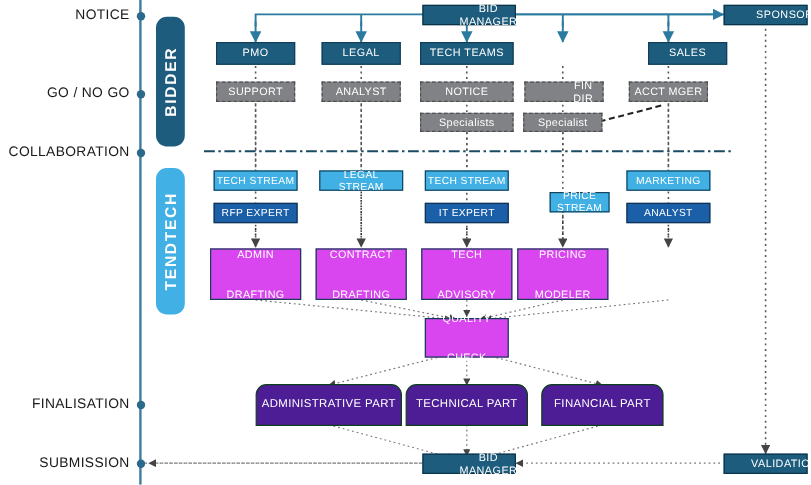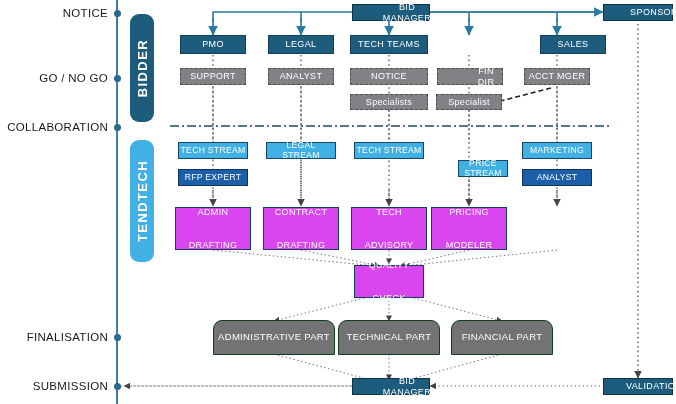--- a/index.html
+++ b/index.html
@@ -18,21 +18,21 @@
   .swimbar span{writing-mode:vertical-rl;transform:rotate(180deg);}
 
   
   .box{position:absolute;box-sizing:border-box;display:flex;align-items:center;
        justify-content:center;text-align:center;color:#fff;line-height:1.15;}
   .b-navy{background:#1d5c7d;border:1px solid #123f57;font-size:9px;letter-spacing:.4px;}
   .b-grey{background:#808285;border:1.6px dashed #4d4f52;font-size:9px;letter-spacing:.3px;}
   .b-stream{background:#41b0e4;border:1.5px solid #15455f;font-size:8.6px;letter-spacing:.3px;}
   .b-expert{background:#1b5fa8;border:1.5px solid #12324f;font-size:8.6px;letter-spacing:.3px;}
   .b-light{background:#d946ef;border:1.5px solid #123f57;font-size:9px;letter-spacing:.3px;gap:22px;}
-  .b-green{background:#737373;border:1.5px solid #0f3f1c;font-size:9.5px;letter-spacing:.3px;
+  .b-green{background:#4c1d95;border:1.5px solid #0f3f1c;font-size:9.5px;letter-spacing:.3px;
            border-radius:9px 9px 0 0;}
   .b-deep{background:#1d5c7d;border:1.5px solid #0d3348;font-size:9px;letter-spacing:.4px;padding-left:32px;}
 
   svg.wires{position:absolute;left:0;top:0;width:676px;height:404px;pointer-events:none;}
 </style>
 </head>
 <body>
 
 <div id="stage">
 
@@ -156,20 +156,21 @@
   <div class="box b-grey" style="left:350px;top:94px;width:78px;height:16px;">Specialists</div>
   <div class="box b-grey" style="left:436px;top:94px;width:66px;height:16px;">Specialist</div>
 
   <div class="box b-stream" style="left:178px;top:142px;width:70px;height:17px;">TECH STREAM</div>
   <div class="box b-stream" style="left:266px;top:142px;width:70px;height:17px;">LEGAL STREAM</div>
   <div class="box b-stream" style="left:354px;top:142px;width:70px;height:17px;">TECH STREAM</div>
   <div class="box b-stream" style="left:458px;top:142px;width:50px;height:17px;margin-top:18px;">PRICE STREAM</div>
   <div class="box b-stream" style="left:522px;top:142px;width:70px;height:17px;">MARKETING</div>
 
   <div class="box b-expert" style="left:178px;top:169px;width:70px;height:17px;">RFP EXPERT</div>
+  <div class="box b-expert" style="left:354px;top:169px;width:70px;height:17px;">IT EXPERT</div>
   <div class="box b-expert" style="left:522px;top:169px;width:70px;height:17px;">ANALYST</div>
 
   <div class="box b-light" style="left:175px;top:207px;width:76px;height:43px;flex-direction:column;">
     <div>ADMIN</div>
     <div>DRAFTING</div>
   </div>
   <div class="box b-light" style="left:263px;top:207px;width:76px;height:43px;flex-direction:column;">
     <div>CONTRACT</div>
     <div>DRAFTING</div>
   </div>

